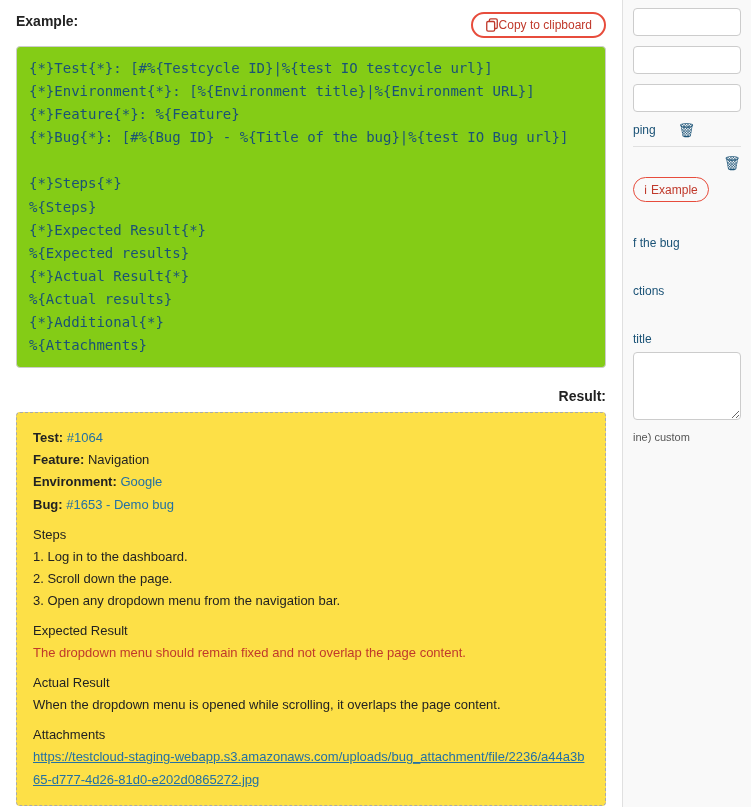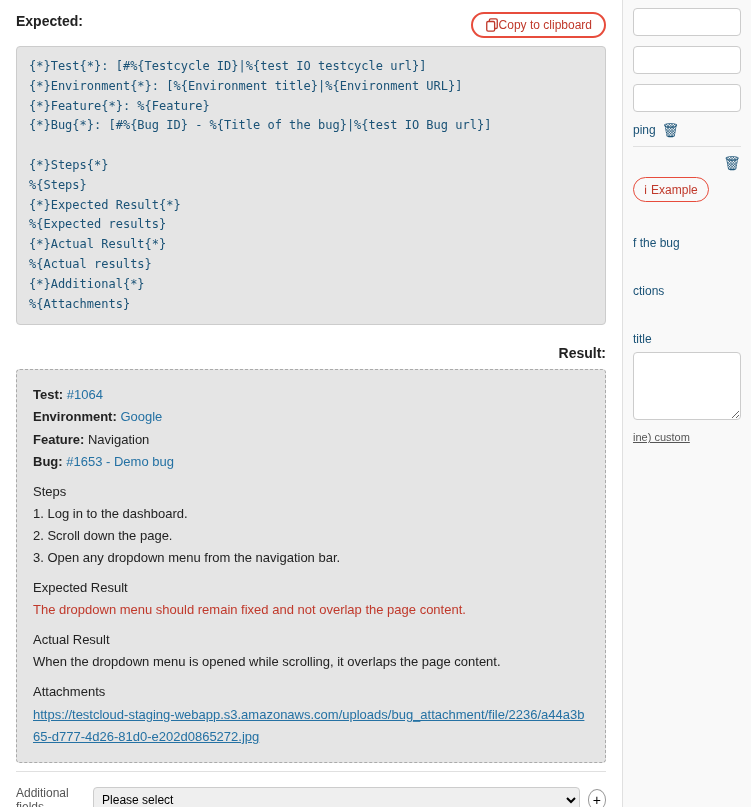--- a/index.html
+++ b/index.html
@@ -55,38 +55,38 @@
     }
     .copy-btn svg {
       width: 14px;
       height: 14px;
     }
 
     .template-box {
       border: 1px solid #ccc;
       border-radius: 4px;
       padding: 10px 12px;
-      background: #e5e5e5;
-      font-size: 12px;
+      background: #84cc16;
+      font-size: 14px;
       color: #1a5276;
       line-height: 1.65;
       min-height: 220px;
       margin-bottom: 20px;
       font-family: monospace;
     }
     .template-box .line {
       display: block;
     }
 
     
     .result-box {
       border: 1.5px dashed #aaa;
       border-radius: 4px;
       padding: 14px 16px;
-      background: #e5e5e5;
+      background: #fde047;
       line-height: 1.7;
       font-size: 13px;
     }
     .result-label {
       font-size: 14px;
       font-weight: 600;
       color: #222;
       margin-bottom: 8px;
       text-align: right;
     }
@@ -124,21 +124,21 @@
       background: #fff;
       margin-bottom: 10px;
       appearance: none;
       padding: 2px 6px;
       font-size: 12px;
       cursor: pointer;
     }
     .right-row {
       display: flex;
       align-items: center;
-      gap: 6px;
+      gap: 22px;
       margin-bottom: 0;
       font-size: 12px;
       color: #1a5276;
     }
     .right-trash {
       color: #1a5276;
       cursor: pointer;
       font-size: 14px;
     }
     .example-btn {
@@ -169,21 +169,20 @@
       border-radius: 4px;
       resize: vertical;
       font-size: 12px;
       padding: 4px;
       margin-bottom: 8px;
     }
     .right-label {
       font-size: 11px;
       color: #555;
       display: block;
-      text-decoration: underline;
     }
     .bottom-bar {
       border-top: 1px solid #e0e0e0;
       padding-top: 8px;
       margin-top: 8px;
     }
     .additional-fields {
       font-size: 12px;
       color: #555;
     }
@@ -207,21 +206,21 @@
     }
   </style>
 </head>
 <body>
 
 <div class="main-container">
 
   <div class="left-panel">
 
     <div class="template-header">
-      <span class="section-label">Expected:</span>
+      <span class="section-label">Example:</span>
       <button class="copy-btn">
         <svg viewBox="0 0 16 16" fill="none" stroke="#c0392b" stroke-width="1.5">
           <rect x="5" y="1" width="9" height="11" rx="1.5"></rect>
           <rect x="2" y="4" width="9" height="11" rx="1.5" fill="white"></rect>
         </svg>
         <span>Copy to clipboard</span>
       </button>
     </div>
 
     <div class="template-box">
@@ -243,29 +242,29 @@
     <div class="result-label">Result:</div>
     <div class="result-box">
       
       <span class="result-line">
         <span class="result-bold">Test:</span>
         <span> </span>
         <span class="result-blue">#1064</span>
       </span>
       
       <span class="result-line">
+        <span class="result-bold">Feature:</span>
+        <span> </span>
+        <span class="result-normal">Navigation</span>
+      </span>
+      
+      <span class="result-line">
         <span class="result-bold">Environment:</span>
         <span> </span>
         <span class="result-blue">Google</span>
-      </span>
-      
-      <span class="result-line">
-        <span class="result-bold">Feature:</span>
-        <span> </span>
-        <span class="result-normal">Navigation</span>
       </span>
       
       <span class="result-line">
         <span class="result-bold">Bug:</span>
         <span> </span>
         <span class="result-blue">#1653 - Demo bug</span>
       </span>
 
       
       <span class="result-heading">Steps</span>

